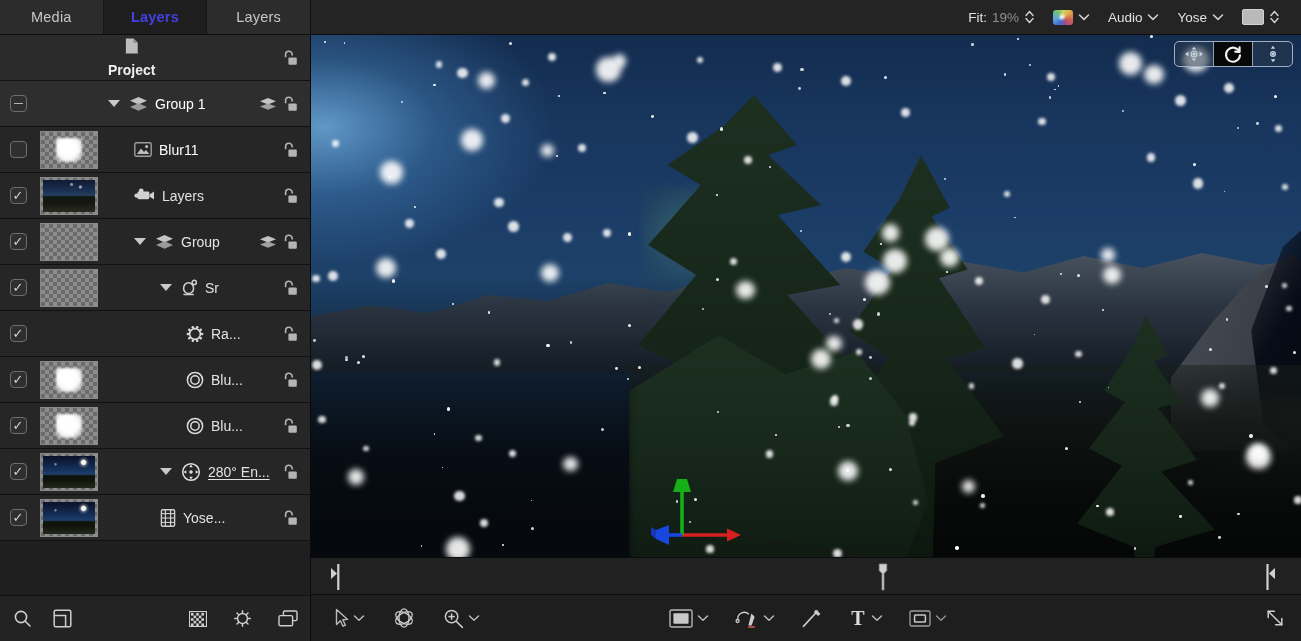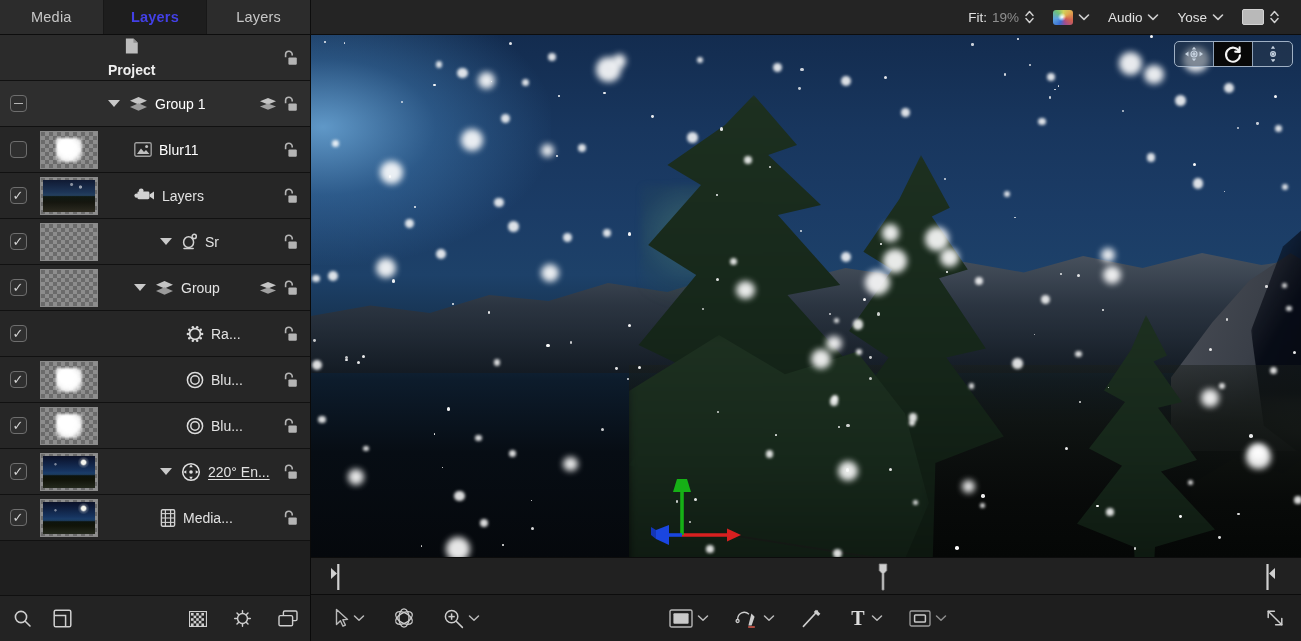--- a/index.html
+++ b/index.html
@@ -414,49 +414,20 @@
           </div>
         </div>
         <div class="row">
           <div class="cb-cell">
             <div class="cb checked"></div>
           </div>
           <div class="thumb-cell">
             <div class="thumb"></div>
           </div>
           <div class="name-cell">
-            <div class="name-inner" style="margin-left: 58px;">
-              <span class="disc"></span>
-              <span style="display: flex;">
-                <svg width="17" height="17" viewBox="0 0 17 17">
-                  <ellipse cx="7.6" cy="9.2" rx="5" ry="5.4" fill="none" stroke="#d0d0d0" stroke-width="1.5"></ellipse>
-                  <circle cx="13.2" cy="3.4" r="2.1" fill="none" stroke="#d0d0d0" stroke-width="1.5"></circle>
-                  <line x1="3" y1="15.6" x2="12.2" y2="15.6" stroke="#d0d0d0" stroke-width="1.5" stroke-linecap="round"></line>
-                </svg>
-              </span>
-              <span class="lname">Sr</span>
-            </div>
-          </div>
-          <div class="right-cell">
-            <span style="display: flex;">
-              <svg width="16" height="16" viewBox="0 0 16 16">
-                <path d="M3.6 7.2 V4.6 A3.3 3.3 0 0 1 10.2 4.6 V5.6" fill="none" stroke="#b4b4b4" stroke-width="1.6"></path>
-                <rect x="6.4" y="7.4" width="8.4" height="7.4" rx="1.1" fill="#b4b4b4"></rect>
-              </svg>
-            </span>
-          </div>
-        </div>
-        <div class="row">
-          <div class="cb-cell">
-            <div class="cb checked"></div>
-          </div>
-          <div class="thumb-cell">
-            <div class="thumb"></div>
-          </div>
-          <div class="name-cell">
             <div class="name-inner" style="margin-left: 32px;">
               <span class="disc"></span>
               <span style="display: flex;">
                 <svg width="19" height="16" viewBox="0 0 20 17">
                   <g fill="#c4c4c4">
                     <path d="M10 1 L19 5 L10 9 L1 5 Z"></path>
                   </g>
                   <g fill="#9a9a9a">
                     <path d="M10 7.6 L19 11.6 L10 15.6 L1 11.6 Z"></path>
                   </g>
@@ -469,20 +440,49 @@
             <span style="display: flex;">
               <svg width="18" height="14" viewBox="0 0 18 14">
                 <g fill="#c4c4c4">
                   <path d="M9 1 L17 4.2 L9 7.4 L1 4.2 Z"></path>
                 </g>
                 <g fill="#a0a0a0">
                   <path d="M9 6.4 L17 9.6 L9 12.8 L1 9.6 Z"></path>
                 </g>
               </svg>
             </span>
+            <span style="display: flex;">
+              <svg width="16" height="16" viewBox="0 0 16 16">
+                <path d="M3.6 7.2 V4.6 A3.3 3.3 0 0 1 10.2 4.6 V5.6" fill="none" stroke="#b4b4b4" stroke-width="1.6"></path>
+                <rect x="6.4" y="7.4" width="8.4" height="7.4" rx="1.1" fill="#b4b4b4"></rect>
+              </svg>
+            </span>
+          </div>
+        </div>
+        <div class="row">
+          <div class="cb-cell">
+            <div class="cb checked"></div>
+          </div>
+          <div class="thumb-cell">
+            <div class="thumb"></div>
+          </div>
+          <div class="name-cell">
+            <div class="name-inner" style="margin-left: 58px;">
+              <span class="disc"></span>
+              <span style="display: flex;">
+                <svg width="17" height="17" viewBox="0 0 17 17">
+                  <ellipse cx="7.6" cy="9.2" rx="5" ry="5.4" fill="none" stroke="#d0d0d0" stroke-width="1.5"></ellipse>
+                  <circle cx="13.2" cy="3.4" r="2.1" fill="none" stroke="#d0d0d0" stroke-width="1.5"></circle>
+                  <line x1="3" y1="15.6" x2="12.2" y2="15.6" stroke="#d0d0d0" stroke-width="1.5" stroke-linecap="round"></line>
+                </svg>
+              </span>
+              <span class="lname">Sr</span>
+            </div>
+          </div>
+          <div class="right-cell">
             <span style="display: flex;">
               <svg width="16" height="16" viewBox="0 0 16 16">
                 <path d="M3.6 7.2 V4.6 A3.3 3.3 0 0 1 10.2 4.6 V5.6" fill="none" stroke="#b4b4b4" stroke-width="1.6"></path>
                 <rect x="6.4" y="7.4" width="8.4" height="7.4" rx="1.1" fill="#b4b4b4"></rect>
               </svg>
             </span>
           </div>
         </div>
         <div class="row">
           <div class="cb-cell">
@@ -597,21 +597,21 @@
                   <circle cx="10" cy="10" r="8.3" fill="none" stroke="#e0e0e0" stroke-width="1.5"></circle>
         <g fill="#e0e0e0">
                     <polygon points="10,2.4 8.2,5.3 11.8,5.3"></polygon>
                     <polygon points="10,17.6 8.2,14.7 11.8,14.7"></polygon>
                     <polygon points="2.4,10 5.3,8.2 5.3,11.8"></polygon>
                     <polygon points="17.6,10 14.7,8.2 14.7,11.8"></polygon>
                     <circle cx="10" cy="10" r="1.8"></circle>
                   </g>
                 </svg>
               </span>
-              <span class="lname ul">220° En...</span>
+              <span class="lname ul">280° En...</span>
             </div>
           </div>
           <div class="right-cell">
             <span style="display: flex;">
               <svg width="16" height="16" viewBox="0 0 16 16">
                 <path d="M3.6 7.2 V4.6 A3.3 3.3 0 0 1 10.2 4.6 V5.6" fill="none" stroke="#b4b4b4" stroke-width="1.6"></path>
                 <rect x="6.4" y="7.4" width="8.4" height="7.4" rx="1.1" fill="#b4b4b4"></rect>
               </svg>
             </span>
           </div>
@@ -632,21 +632,21 @@
                   <rect x="1.4" y="0.8" width="13.2" height="16.4" rx="1.1" fill="none" stroke="#d0d0d0" stroke-width="1.4"></rect>
         <line x1="5.4" y1="0.8" x2="5.4" y2="17.2" stroke="#d0d0d0" stroke-width="1.2"></line>
                   <line x1="10.6" y1="0.8" x2="10.6" y2="17.2" stroke="#d0d0d0" stroke-width="1.2"></line>
         <g stroke="#d0d0d0" stroke-width="1.1">
                     <line x1="1.4" y1="4.6" x2="14.6" y2="4.6"></line>
                     <line x1="1.4" y1="9" x2="14.6" y2="9"></line>
                     <line x1="1.4" y1="13.4" x2="14.6" y2="13.4"></line>
                   </g>
                 </svg>
               </span>
-              <span class="lname">Media...</span>
+              <span class="lname">Yose...</span>
             </div>
           </div>
           <div class="right-cell">
             <span style="display: flex;">
               <svg width="16" height="16" viewBox="0 0 16 16">
                 <path d="M3.6 7.2 V4.6 A3.3 3.3 0 0 1 10.2 4.6 V5.6" fill="none" stroke="#b4b4b4" stroke-width="1.6"></path>
                 <rect x="6.4" y="7.4" width="8.4" height="7.4" rx="1.1" fill="#b4b4b4"></rect>
               </svg>
             </span>
           </div>

